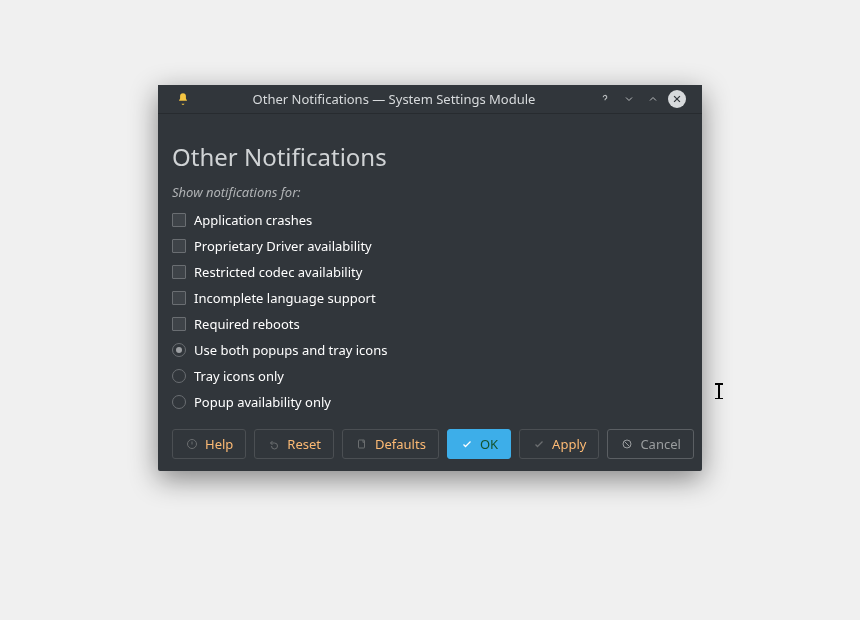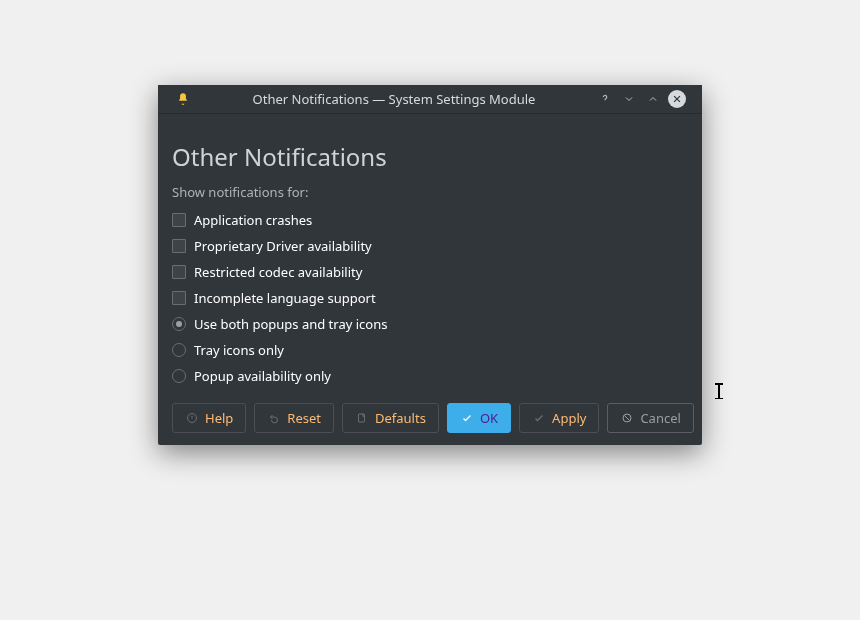--- a/index.html
+++ b/index.html
@@ -58,20 +58,21 @@
   }
   h1.page-title {
     margin: 20px 0 10px 0;
     font-weight: 400;
     font-size: 24px;
     color: #d0d3d5;
   }
   .section-label {
     margin: 4px 0 6px 0;
     color: #b0b3b5;
+    font-style: italic;
   }
   .opt-row {
     display: flex;
     align-items: center;
     gap: 8px;
     padding: 4px 0;
   }
   .check {
     width: 14px; height: 14px;
     border: 1px solid #6a6e72;
@@ -105,21 +106,21 @@
     border-radius: 3px;
     background: #31363b;
     color: #9a9d9f;
     font-size: 13px;
     box-sizing: border-box;
   }
   .btn.disabled { color: #fdba74; border-color: #4b4f53; }
   .btn.primary {
     background: #3daee9;
     border-color: #3daee9;
-    color: #4c1d95;
+    color: #14532d;
   }
   .btn .icn { width: 14px; height: 14px; display:flex; align-items:center; justify-content:center; }
   .right-push { margin-left: auto; }
   .cursor {
     position: absolute;
     left: 718px;
     top: 383px;
     width: 2px;
     height: 16px;
     color: #000;
@@ -189,20 +190,24 @@
           <span class="opt-label">Proprietary Driver availability</span>
         </div>
         <div class="opt-row">
           <span class="check"></span>
           <span class="opt-label">Restricted codec availability</span>
         </div>
         <div class="opt-row">
           <span class="check"></span>
           <span class="opt-label">Incomplete language support</span>
         </div>
+        <div class="opt-row">
+          <span class="check"></span>
+          <span class="opt-label">Required reboots</span>
+        </div>
       </div>
 
 
     <div id="radios">
         <div class="opt-row">
           <span class="radio">
             <span class="dot"></span>
           </span>
           <span class="opt-label">Use both popups and tray icons</span>
         </div>

